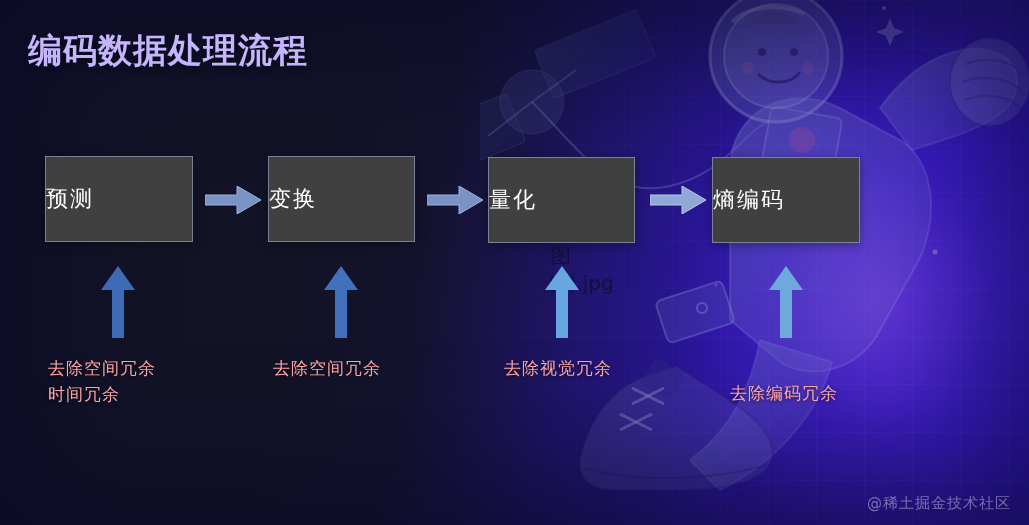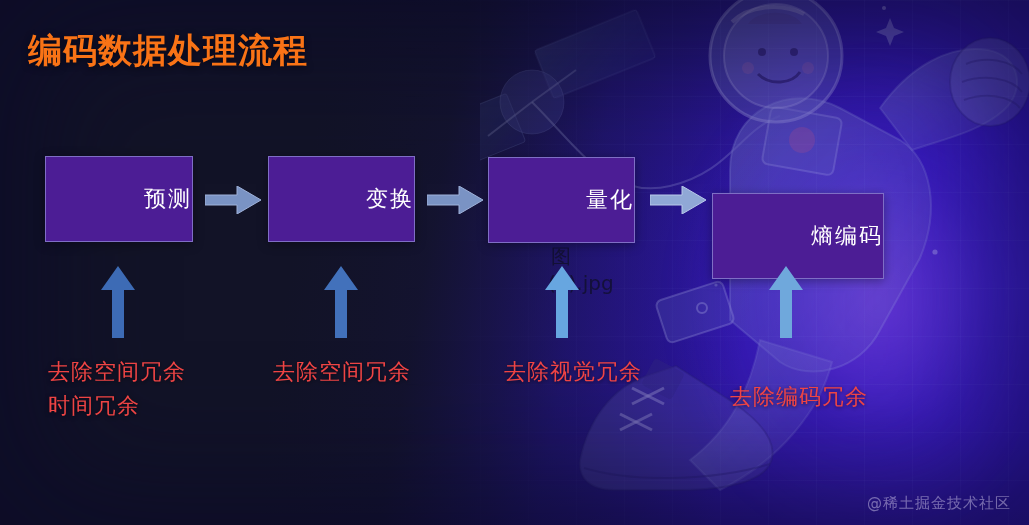--- a/index.html
+++ b/index.html
@@ -64,45 +64,45 @@
     opacity: 0.55;
   }
 
   
   .slide-title {
     position: absolute;
     left: 28px;
     top: 28px;
     font-size: 34px;
     font-weight: bold;
-    color: #f97316;
+    color: #c4b5fd;
     letter-spacing: 1px;
     text-shadow: 0 2px 6px rgba(0,0,0,0.5);
     white-space: nowrap;
   }
 
   
   .flow-box {
     position: absolute;
     height: 86px;
-    background: #4c1d95;
+    background: #404040;
     border: 1px solid rgba(190,210,255,0.45);
     box-shadow: 0 2px 10px rgba(0,0,0,0.35);
     display: flex;
     align-items: center;
-    justify-content: flex-end;
+    justify-content: flex-start;
     color: #ffffff;
     font-size: 22px;
     letter-spacing: 2px;
     box-sizing: border-box;
   }
   .box-1 { left: 45px;  top: 156px; width: 148px; }
   .box-2 { left: 268px; top: 156px; width: 147px; }
   .box-3 { left: 488px; top: 157px; width: 147px; }
-  .box-4 { left: 712px; top: 157px; width: 172px; margin-top: 36px; }
+  .box-4 { left: 712px; top: 157px; width: 148px; }
 
   
   .h-arrow {
     position: absolute;
     top: 186px;
     width: 56px;
     height: 28px;
   }
   .ha-1 { left: 205px; }
   .ha-2 { left: 427px; }
@@ -115,23 +115,23 @@
     height: 72px;
   }
   .va-1 { left: 101px; top: 266px; }
   .va-2 { left: 324px; top: 266px; }
   .va-3 { left: 545px; top: 266px; }
   .va-4 { left: 769px; top: 266px; }
 
   
   .caption {
     position: absolute;
-    color: #ef4444;
-    font-size: 22px;
-    line-height: 34px;
+    color: #fca5a5;
+    font-size: 17px;
+    line-height: 26px;
     letter-spacing: 1px;
     text-shadow: 0 1px 4px rgba(0,0,0,0.6);
     white-space: pre-line;
   }
   .cap-1 { left: 48px;  top: 355px; }
   .cap-2 { left: 273px; top: 355px; }
   .cap-3 { left: 504px; top: 355px; text-align: center; }
   .cap-4 { left: 730px; top: 355px; margin-top: 25px; }
 
   

